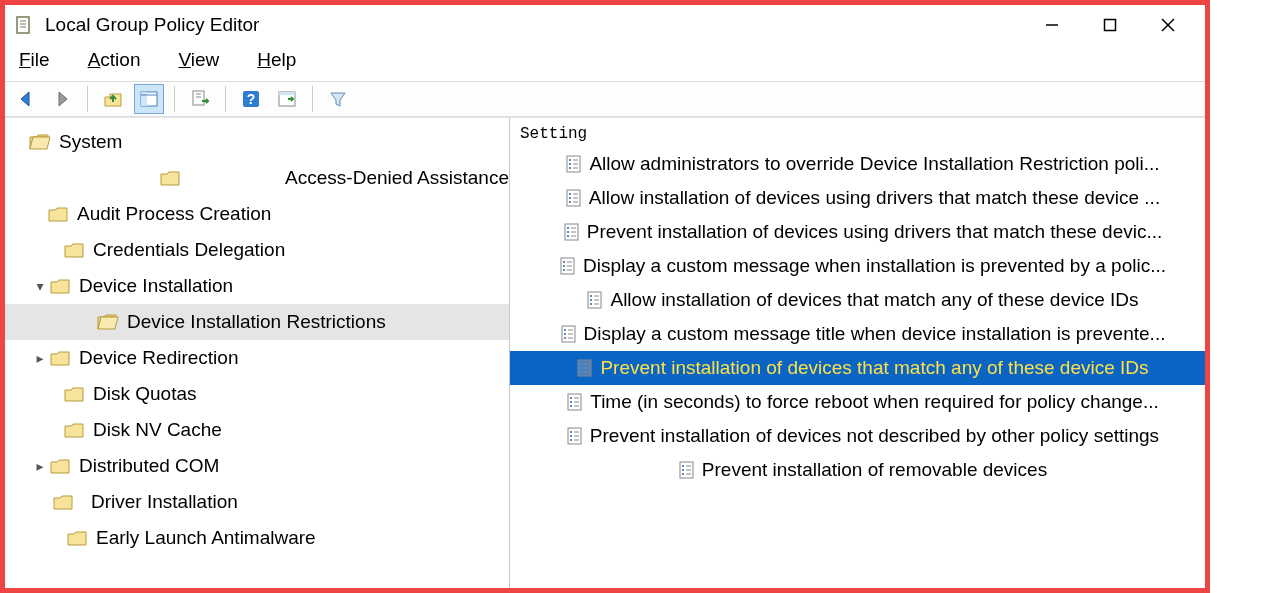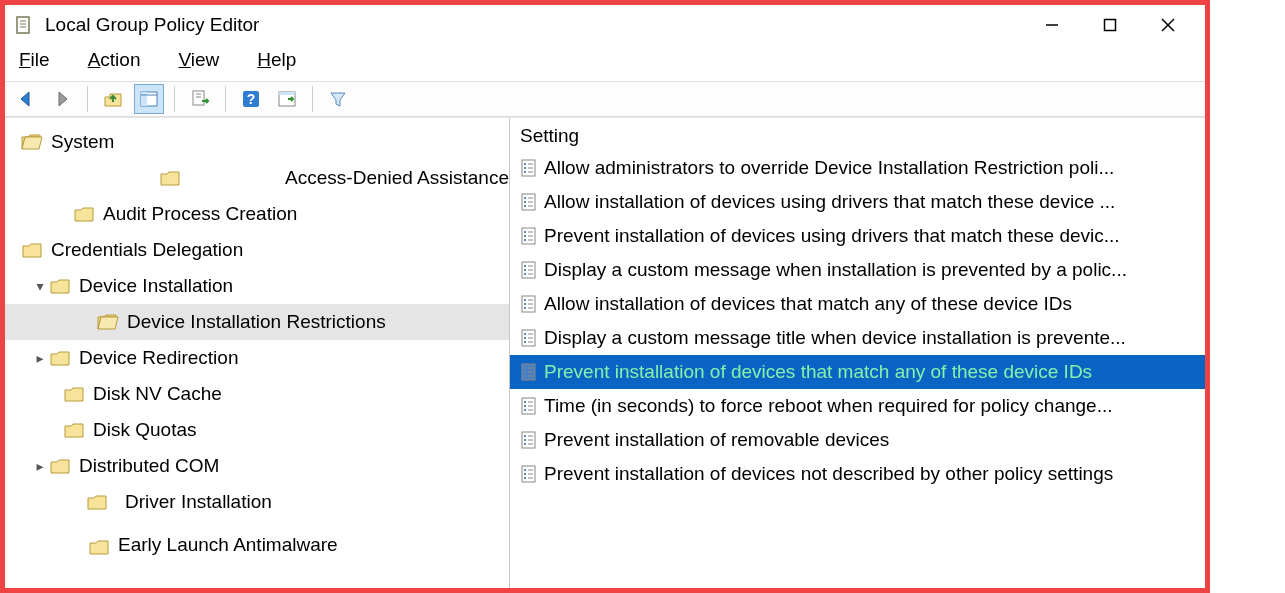--- a/index.html
+++ b/index.html
@@ -17,25 +17,25 @@
   .tb-btn { width:30px; height:30px; display:flex; align-items:center; justify-content:center; }
   .tb-btn.selected { background:#cde6f7; border:1px solid #7aa7d9; }
   .content { flex:1 1 auto; display:flex; overflow:hidden; border-top:1px solid #e5e5e5; }
   .tree-pane { width:505px; border-right:1px solid #c8c8c8; position:relative; overflow-y:scroll; }
   .tree { padding:6px 0 6px 0; }
   .tree-row { display:flex; align-items:center; height:36px; font-size:19px; white-space:nowrap; }
   .tree-row .exp { width:14px; text-align:center; color:#555; font-size:14px; margin-right:2px; }
   .tree-row .folder { margin-right:8px; display:inline-flex; }
   .tree-row.selected { background:#e5e5e5; }
   .list-pane { flex:1 1 auto; overflow:hidden; position:relative; }
-  .list-header { padding:7px 10px 4px 10px; font-size:19px; }
+  .list-header { padding:7px 10px 4px 10px; font-size:16px;font-family:Liberation Mono, monospace; }
   .list { padding:0 0 4px 0; }
-  .list-row { display:flex; align-items:center; height:34px; font-size:19px; padding-left:8px; white-space:nowrap; overflow:hidden; text-overflow:ellipsis; }
+  .list-row { display:flex; align-items:center; height:34px; font-size:19px; padding-left:8px; white-space:nowrap; overflow:hidden; text-overflow:ellipsis;justify-content:center; }
   .list-row .policy-icon { margin-right:4px; flex:0 0 auto; display:inline-flex; }
-  .list-row.selected { background:#0a64c4; color:#86efac; }
+  .list-row.selected { background:#0a64c4; color:#fde047; }
   .list-row.selected .policy-icon svg rect.pg { fill:#4a7fbf; }
   .list-row span.txt { overflow:hidden; text-overflow:ellipsis; }
   
   .tree-pane::-webkit-scrollbar { width:20px; }
   .tree-pane::-webkit-scrollbar-thumb { background:#c2c2c2; }
   .tree-pane::-webkit-scrollbar-track { background:#f0f0f0; }
 </style>
 </head>
 <body>
 
@@ -130,49 +130,49 @@
       <svg width="22" height="22" viewBox="0 0 22 22">
           <path d="M4 5 L18 5 L13 12 L13 18 L9 16 L9 12 Z" fill="#d7e7f5" stroke="#5a8ac0"></path>
         </svg>
     </div>
   </div>
 
   <div class="content">
 
     <div class="tree-pane">
       <div class="tree" id="tree">
-          <div class="tree-row" style="">
+          <div class="tree-row" style="padding-left: 8px;">
             <span class="exp"></span>
             <span class="folder">
               <svg width="22" height="18" viewBox="0 0 22 18">
                 <path d="M1 4 L7 4 L9 2 L19 2 L19 4 L4 4 L1 16 Z" fill="#f3dd8c" stroke="#b89b3c"></path>
                 <path d="M4 4 L21 4 L18 16 L1 16 Z" fill="#f8e9b0" stroke="#b89b3c"></path>
               </svg>
             </span>
             <span>System</span>
           </div>
           <div class="tree-row" style="padding-left: 42px; justify-content: space-between;">
             <span class="exp"></span>
             <span class="folder">
               <svg width="22" height="18" viewBox="0 0 22 18">
                 <path d="M2 5 L8 5 L10 3 L20 3 L20 16 L2 16 Z" fill="#f7e39a" stroke="#b89b3c"></path>
               </svg>
             </span>
             <span>Access-Denied Assistance</span>
           </div>
-          <div class="tree-row" style="padding-left: 52px;">
+          <div class="tree-row" style="padding-left: 26px;">
             <span class="exp"></span>
             <span class="folder">
               <svg width="22" height="18" viewBox="0 0 22 18">
                 <path d="M2 5 L8 5 L10 3 L20 3 L20 16 L2 16 Z" fill="#f7e39a" stroke="#b89b3c"></path>
               </svg>
             </span>
             <span>Audit Process Creation</span>
           </div>
-          <div class="tree-row" style="">
+          <div class="tree-row" style="padding-left: 42px;">
             <span class="exp"></span>
             <span class="folder">
               <svg width="22" height="18" viewBox="0 0 22 18">
                 <path d="M2 5 L8 5 L10 3 L20 3 L20 16 L2 16 Z" fill="#f7e39a" stroke="#b89b3c"></path>
               </svg>
             </span>
             <span>Credentials Delegation</span>
           </div>
           <div class="tree-row" style="padding-left: 28px;">
             <span class="exp">▾</span>
@@ -202,50 +202,50 @@
             </span>
             <span>Device Redirection</span>
           </div>
           <div class="tree-row" style="padding-left: 42px;">
             <span class="exp"></span>
             <span class="folder">
               <svg width="22" height="18" viewBox="0 0 22 18">
                 <path d="M2 5 L8 5 L10 3 L20 3 L20 16 L2 16 Z" fill="#f7e39a" stroke="#b89b3c"></path>
               </svg>
             </span>
+            <span>Disk Quotas</span>
+          </div>
+          <div class="tree-row" style="padding-left: 42px;">
+            <span class="exp"></span>
+            <span class="folder">
+              <svg width="22" height="18" viewBox="0 0 22 18">
+                <path d="M2 5 L8 5 L10 3 L20 3 L20 16 L2 16 Z" fill="#f7e39a" stroke="#b89b3c"></path>
+              </svg>
+            </span>
             <span>Disk NV Cache</span>
-          </div>
-          <div class="tree-row" style="padding-left: 42px;">
-            <span class="exp"></span>
-            <span class="folder">
-              <svg width="22" height="18" viewBox="0 0 22 18">
-                <path d="M2 5 L8 5 L10 3 L20 3 L20 16 L2 16 Z" fill="#f7e39a" stroke="#b89b3c"></path>
-              </svg>
-            </span>
-            <span>Disk Quotas</span>
           </div>
           <div class="tree-row" style="padding-left: 28px;">
             <span class="exp">▸</span>
             <span class="folder">
               <svg width="22" height="18" viewBox="0 0 22 18">
                 <path d="M2 5 L8 5 L10 3 L20 3 L20 16 L2 16 Z" fill="#f7e39a" stroke="#b89b3c"></path>
               </svg>
             </span>
             <span>Distributed COM</span>
           </div>
-          <div class="tree-row" style="padding-left: 56px; gap: 9px;">
+          <div class="tree-row" style="padding-left: 22px; gap: 9px;">
             <span class="exp"></span>
             <span class="folder">
               <svg width="22" height="18" viewBox="0 0 22 18">
                 <path d="M2 5 L8 5 L10 3 L20 3 L20 16 L2 16 Z" fill="#f7e39a" stroke="#b89b3c"></path>
               </svg>
             </span>
             <span>Driver Installation</span>
           </div>
-          <div class="tree-row" style="padding-left: 67px; align-items: flex-end;">
+          <div class="tree-row" style="padding-left: 45px;">
             <span class="exp"></span>
             <span class="folder">
               <svg width="22" height="18" viewBox="0 0 22 18">
                 <path d="M2 5 L8 5 L10 3 L20 3 L20 16 L2 16 Z" fill="#f7e39a" stroke="#b89b3c"></path>
               </svg>
             </span>
             <span>Early Launch Antimalware</span>
           </div>
         </div>
     </div>
@@ -370,33 +370,33 @@
               <svg width="22" height="22" viewBox="0 0 22 22">
                 <rect class="pg" x="4" y="3" width="13" height="16" fill="#fff" stroke="#888"></rect>
                 <rect x="6" y="6" width="2" height="2" fill="#5a8ac0"></rect>
                 <line x1="10" y1="7" x2="15" y2="7" stroke="#888"></line>
                 <rect x="6" y="10" width="2" height="2" fill="#5a8ac0"></rect>
                 <line x1="10" y1="11" x2="15" y2="11" stroke="#888"></line>
                 <rect x="6" y="14" width="2" height="2" fill="#5a8ac0"></rect>
                 <line x1="10" y1="15" x2="15" y2="15" stroke="#888"></line>
               </svg>
             </span>
+            <span class="txt">Prevent installation of devices not described by other policy settings</span>
+          </div>
+          <div class="list-row">
+            <span class="policy-icon">
+              <svg width="22" height="22" viewBox="0 0 22 22">
+                <rect class="pg" x="4" y="3" width="13" height="16" fill="#fff" stroke="#888"></rect>
+                <rect x="6" y="6" width="2" height="2" fill="#5a8ac0"></rect>
+                <line x1="10" y1="7" x2="15" y2="7" stroke="#888"></line>
+                <rect x="6" y="10" width="2" height="2" fill="#5a8ac0"></rect>
+                <line x1="10" y1="11" x2="15" y2="11" stroke="#888"></line>
+                <rect x="6" y="14" width="2" height="2" fill="#5a8ac0"></rect>
+                <line x1="10" y1="15" x2="15" y2="15" stroke="#888"></line>
+              </svg>
+            </span>
             <span class="txt">Prevent installation of removable devices</span>
           </div>
-          <div class="list-row">
-            <span class="policy-icon">
-              <svg width="22" height="22" viewBox="0 0 22 22">
-                <rect class="pg" x="4" y="3" width="13" height="16" fill="#fff" stroke="#888"></rect>
-                <rect x="6" y="6" width="2" height="2" fill="#5a8ac0"></rect>
-                <line x1="10" y1="7" x2="15" y2="7" stroke="#888"></line>
-                <rect x="6" y="10" width="2" height="2" fill="#5a8ac0"></rect>
-                <line x1="10" y1="11" x2="15" y2="11" stroke="#888"></line>
-                <rect x="6" y="14" width="2" height="2" fill="#5a8ac0"></rect>
-                <line x1="10" y1="15" x2="15" y2="15" stroke="#888"></line>
-              </svg>
-            </span>
-            <span class="txt">Prevent installation of devices not described by other policy settings</span>
-          </div>
         </div>
     </div>
   </div>
 
 </div>
 
 </body></html>

